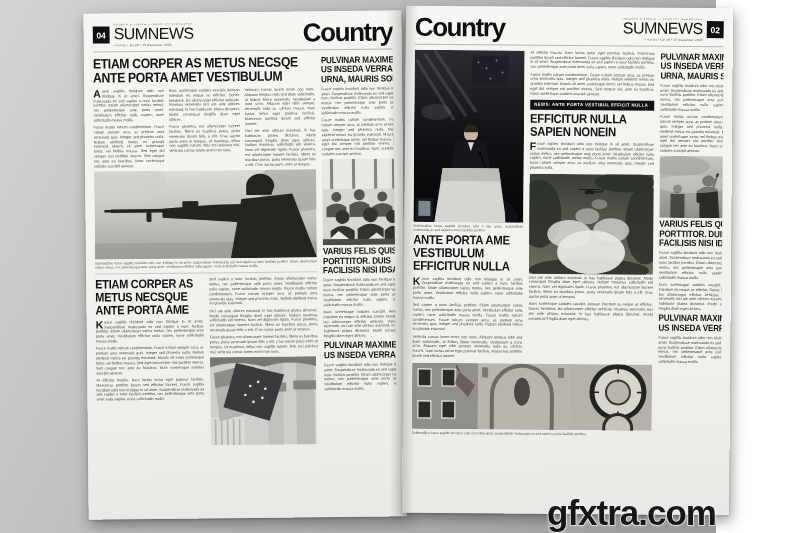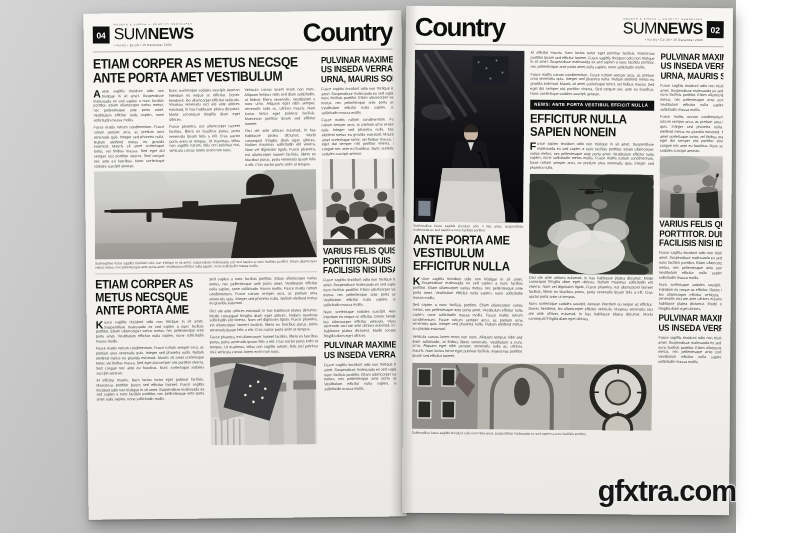--- a/index.html
+++ b/index.html
@@ -1,38 +1,38 @@
 <!DOCTYPE html>
 <html><head>
 <meta charset="utf-8">
 <style>
   html,body{margin:0;padding:0;}
   body{width:800px;height:533px;overflow:hidden;font-family:"Liberation Sans",sans-serif;}
   .scene{position:relative;width:716px;height:533px;
-    background:linear-gradient(118deg,#d4d4d4 0%,#c2c2c2 30%,#b2b2b1 60%,#a0a09f 100%);padding-left:20px;}
+    background:linear-gradient(118deg,#d4d4d4 0%,#c2c2c2 30%,#b2b2b1 60%,#a0a09f 100%);}
   .page{position:absolute;background:linear-gradient(178deg,#f7f6f3 0%,#f1f0ec 70%,#e9e8e4 100%);
     box-shadow:2px 6px 14px rgba(40,40,40,.45),0 1px 2px rgba(0,0,0,.25);}
   .page-left{left:86px;top:12px;width:318px;height:506px;transform:rotate(-0.6deg);}
   .page-right{left:404px;top:7px;width:327px;height:507px;transform:rotate(0.45deg);}
   .page-left::after{content:"";position:absolute;right:0;top:0;bottom:0;width:16px;
     background:linear-gradient(to right,rgba(0,0,0,0),rgba(0,0,0,.13));}
   .page-right::before{content:"";position:absolute;left:0;top:0;bottom:0;width:12px;
     background:linear-gradient(to right,rgba(0,0,0,.16),rgba(0,0,0,0));}
   .pg-inner{position:absolute;inset:10px 9px 8px 9px;overflow:hidden;}
 
   
   .mast{display:flex;align-items:flex-end;justify-content:space-between;padding-bottom:4px;}
   .mast-group{display:flex;align-items:center;gap:4px;}
   .pgnum{width:17px;height:17px;background:#101010;color:#fff;font-weight:bold;font-size:8.5px;
     display:flex;align-items:center;justify-content:center;}
   .brand{line-height:1;}
   .brand .tagline{font-size:2.3px;letter-spacing:.8px;color:#4a4a4a;margin-bottom:1px;white-space:nowrap;}
   .logo{font-size:16px;letter-spacing:-0.5px;color:#121212;white-space:nowrap;}
   .logo .lb{font-weight:normal;}
-  .logo .ll{font-weight:bold;}
+  .logo .ll{font-weight:normal;}
   .brand .issue{font-size:2.9px;color:#3c3c3c;margin-top:1.5px;letter-spacing:.3px;white-space:nowrap;}
   .brand.right{text-align:right;}
   .section-title{font-size:26px;font-weight:bold;letter-spacing:-1.4px;color:#0e0e0e;line-height:.9;}
   .rule{height:1px;background:#b4b3b0;margin-bottom:5px;}
 
   
   .content{display:flex;gap:6px;}
   .col-main{width:222px;flex:none;}
   .col-side{width:78px;flex:none;}
   .cols3{display:flex;gap:5px;}
@@ -53,21 +53,21 @@
   .divider{height:1px;background:#c8c7c4;margin:4px 0;}
   .photo{display:block;}
   .tagbar{background:#111;color:#fff;font-size:4.3px;letter-spacing:.4px;font-weight:bold;
     padding:2.5px 4px;margin:3px 0;white-space:nowrap;}
 
   .rp-main{width:240px;flex:none;}
   .rp-pair{display:flex;gap:6px;}
   .rp-c1{width:110px;flex:none;}
   .rp-c2{flex:1;min-width:0;}
 
-  .watermark{position:absolute;right:0px;bottom:25px;font-size:29px;font-weight:bold;
+  .watermark{position:absolute;right:0px;bottom:0;font-size:35px;font-weight:bold;
     letter-spacing:-1px;color:#161616;-webkit-text-stroke:1.5px #e3e3e3;paint-order:stroke fill;
     text-shadow:0 0 4px rgba(255,255,255,.7);}
   .mb2{margin-bottom:2px;} .mt2{margin-top:2px;}
 </style>
 </head>
 <body>
 
 <div class="scene">
 
   <div class="page page-left">

